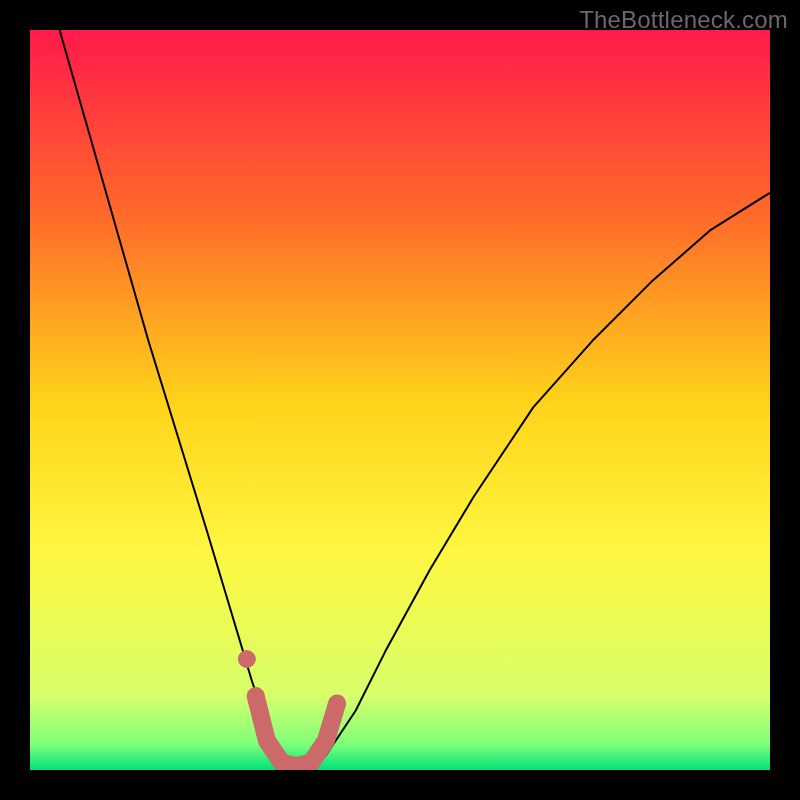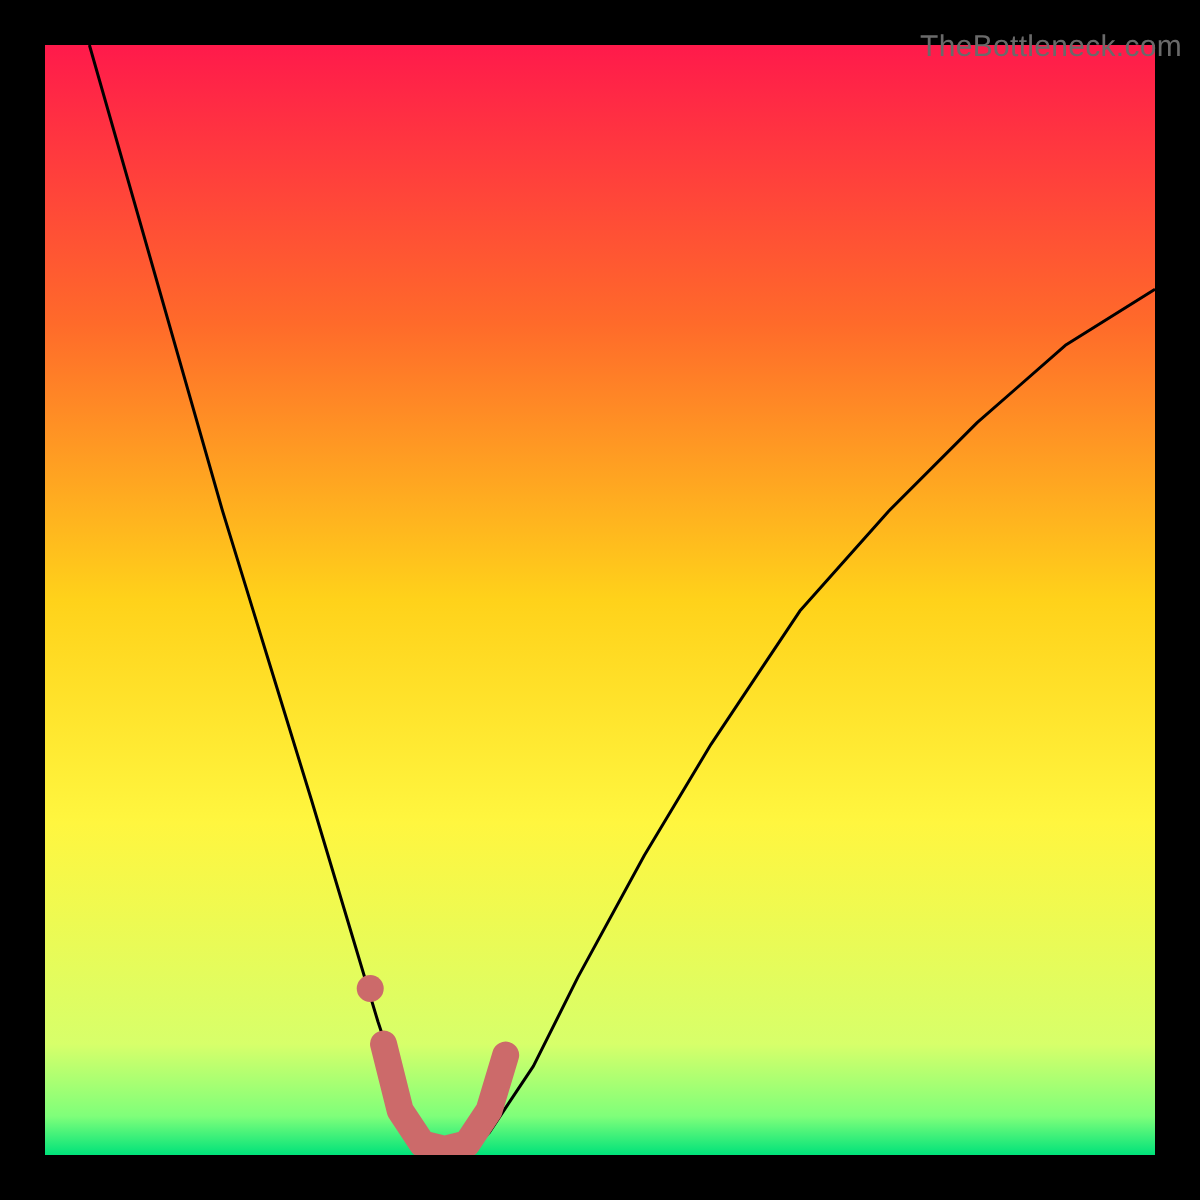--- a/index.html
+++ b/index.html
@@ -12,24 +12,24 @@
     font-family: Arial, Helvetica, sans-serif;
   }
   .outer {
     width: 800px;
     height: 800px;
     background: #000;
     position: relative;
   }
   .watermark {
     position: absolute;
-    top: 20px;
+    top: 6px;
     right: 12px;
     color: #6a6a6a;
-    font-size: 20px;
+    font-size: 24px;
     font-weight: 500;
     letter-spacing: 0.2px;
     z-index: 10;
   }
   .plot-holder {
     position: absolute;
     left: 30px;
     top: 30px;
     width: 740px;
     height: 740px;

